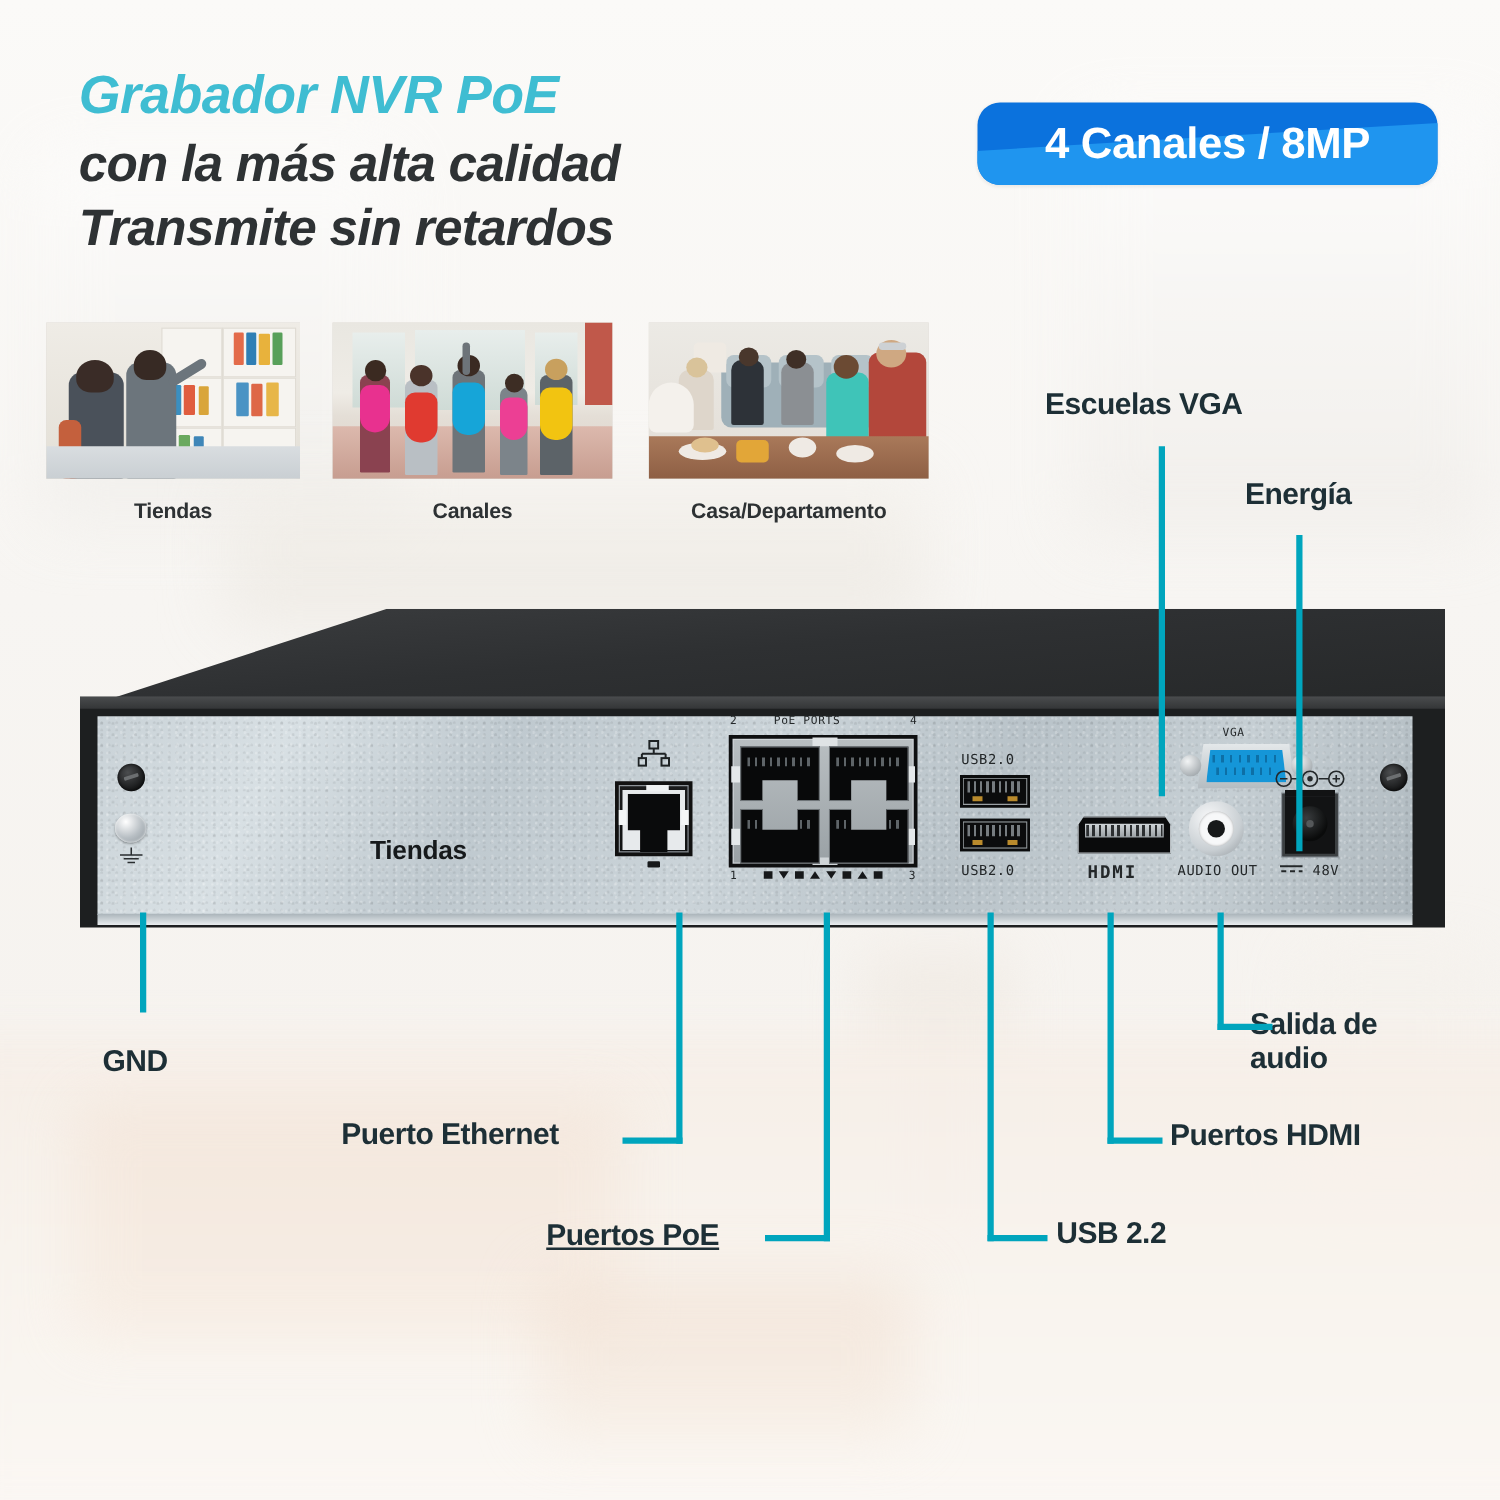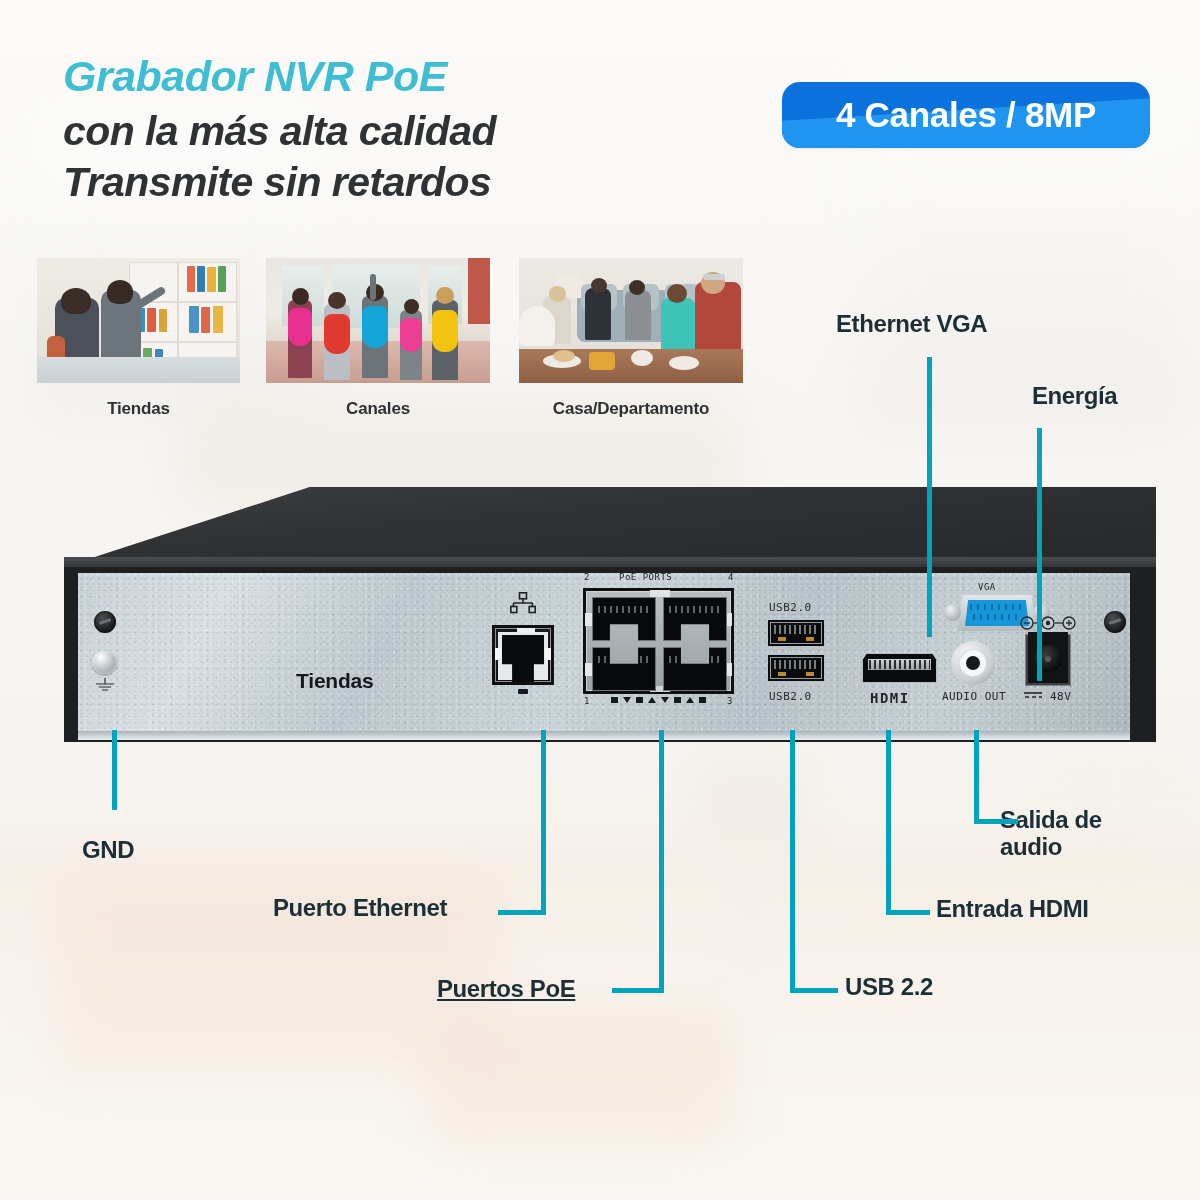--- a/index.html
+++ b/index.html
@@ -574,31 +574,31 @@
           </svg>
           <div class="lbl" style="left:972px;top:117px;font-size:11px;">48V</div>
 
           <div class="screw-dark" style="right:4px;top:38px;"></div>
         </div>
       </div>
       <div class="dev-face-bottom"></div>
     </div>
   </div>
 
-  <div class="co-text" style="left:836px;top:310px;">Ethernet VGA</div>
+  <div class="co-text" style="left:836px;top:310px;">Escuelas VGA</div>
   <div class="lead v" style="left:927px;top:357px;height:280px;"></div>
 
-  <div class="co-text" style="left:1032px;top:382px;text-align:right;">Energía</div>
+  <div class="co-text" style="left:996px;top:382px;text-align:right;">Energía</div>
   <div class="lead v" style="left:1037px;top:428px;height:253px;"></div>
 
   <div class="co-text two" style="left:1000px;top:806px;width:150px;">Salida de audio</div>
   <div class="lead v" style="left:974px;top:730px;height:94px;"></div>
   <div class="lead h" style="left:974px;top:819px;width:44px;"></div>
 
-  <div class="co-text" style="left:936px;top:895px;">Entrada HDMI</div>
+  <div class="co-text" style="left:936px;top:895px;">Puertos HDMI</div>
   <div class="lead v" style="left:886px;top:730px;height:185px;"></div>
   <div class="lead h" style="left:886px;top:910px;width:44px;"></div>
 
   <div class="co-text" style="left:845px;top:973px;">USB 2.2</div>
   <div class="lead v" style="left:790px;top:730px;height:263px;"></div>
   <div class="lead h" style="left:790px;top:988px;width:48px;"></div>
 
   <div class="co-text" style="left:437px;top:975px;text-decoration:underline;">Puertos PoE</div>
   <div class="lead v" style="left:659px;top:730px;height:263px;"></div>
   <div class="lead h" style="left:612px;top:988px;width:52px;"></div>

